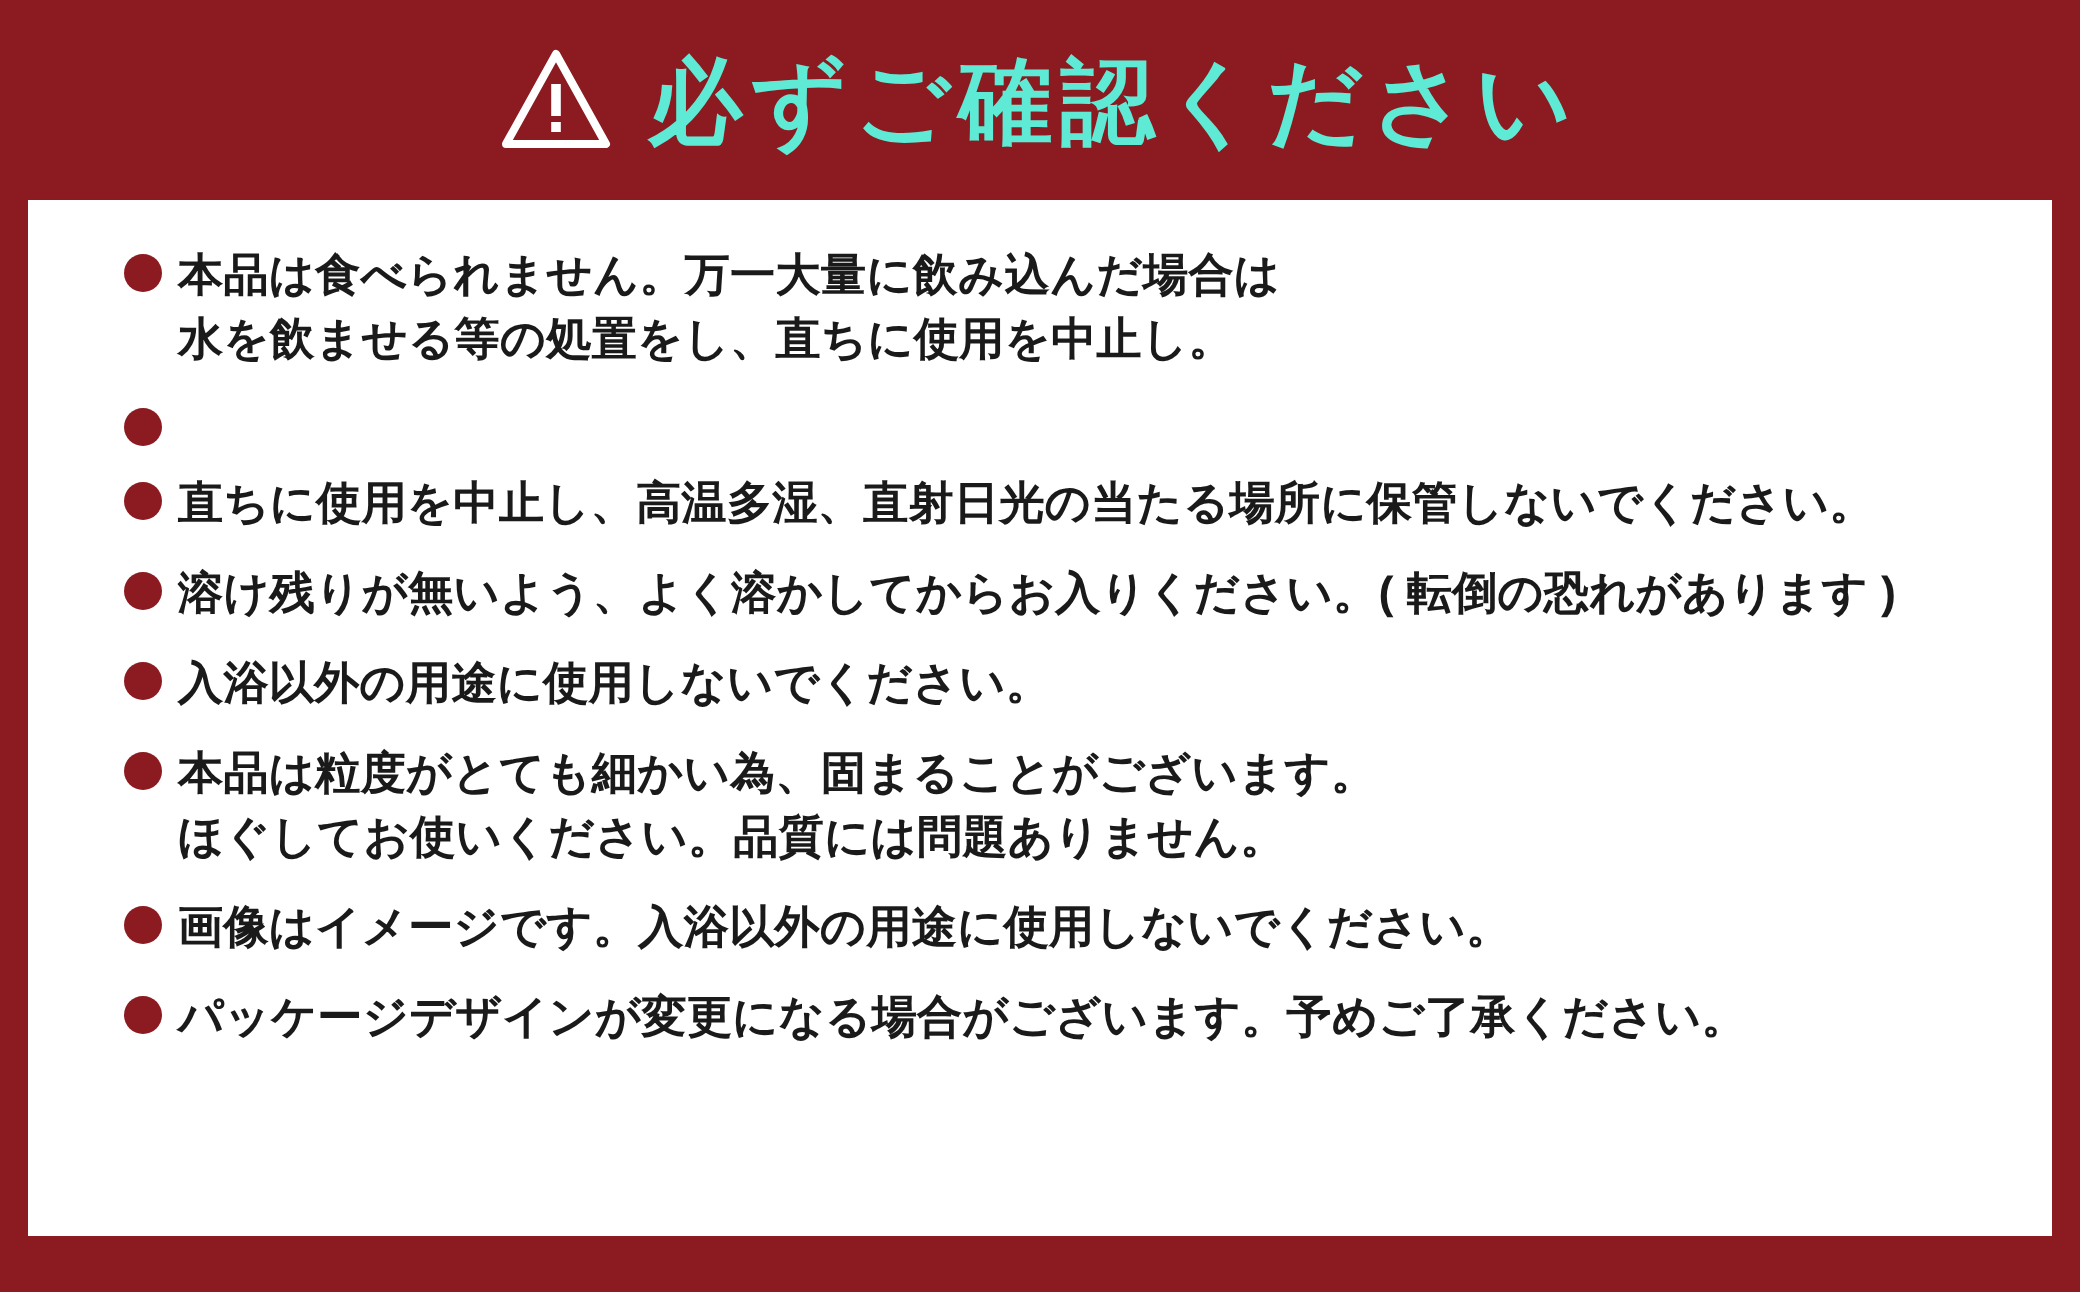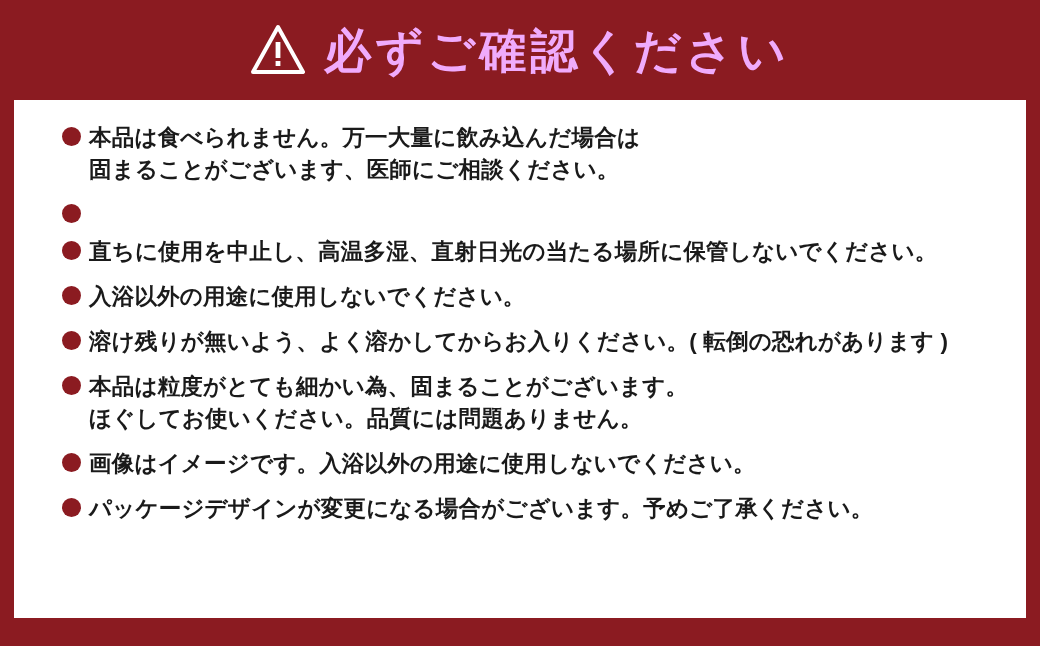--- a/index.html
+++ b/index.html
@@ -31,21 +31,21 @@
   .warn-icon {
     width: 56px;
     height: 52px;
     flex: none;
     display: block;
   }
   .header-title {
     font-size: 47px;
     font-weight: bold;
     letter-spacing: 4px;
-    color: #f0abfc;
+    color: #5eead4;
     line-height: 1;
     white-space: nowrap;
   }
   .panel {
     position: absolute;
     left: 14px;
     top: 100px;
     width: 1012px;
     height: 518px;
     background: #ffffff;
@@ -100,36 +100,36 @@
       <rect x="25.6" y="37" width="4.8" height="5" fill="#ffffff"></rect>
     </svg>
     <div class="header-title">必ずご確認ください</div>
   </div>
 
   <div class="panel">
     <ul class="notice-list">
       <li class="notice-item">
         <span class="bullet"></span>
         <span class="notice-text">本品は食べられません。万一大量に飲み込んだ場合は
-固まることがございます、医師にご相談ください。</span>
+水を飲ませる等の処置をし、直ちに使用を中止し。</span>
       </li>
       <li class="notice-item">
         <span class="bullet"></span>
       </li>
       <li class="notice-item">
         <span class="bullet"></span>
         <span class="notice-text">直ちに使用を中止し、高温多湿、直射日光の当たる場所に保管しないでください。</span>
       </li>
       <li class="notice-item">
         <span class="bullet"></span>
-        <span class="notice-text">入浴以外の用途に使用しないでください。</span>
+        <span class="notice-text">溶け残りが無いよう、よく溶かしてからお入りください。( 転倒の恐れがあります )</span>
       </li>
       <li class="notice-item">
         <span class="bullet"></span>
-        <span class="notice-text">溶け残りが無いよう、よく溶かしてからお入りください。( 転倒の恐れがあります )</span>
+        <span class="notice-text">入浴以外の用途に使用しないでください。</span>
       </li>
       <li class="notice-item">
         <span class="bullet"></span>
         <span class="notice-text">本品は粒度がとても細かい為、固まることがございます。
 ほぐしてお使いください。品質には問題ありません。</span>
       </li>
       <li class="notice-item">
         <span class="bullet"></span>
         <span class="notice-text">画像はイメージです。入浴以外の用途に使用しないでください。</span>
       </li>

